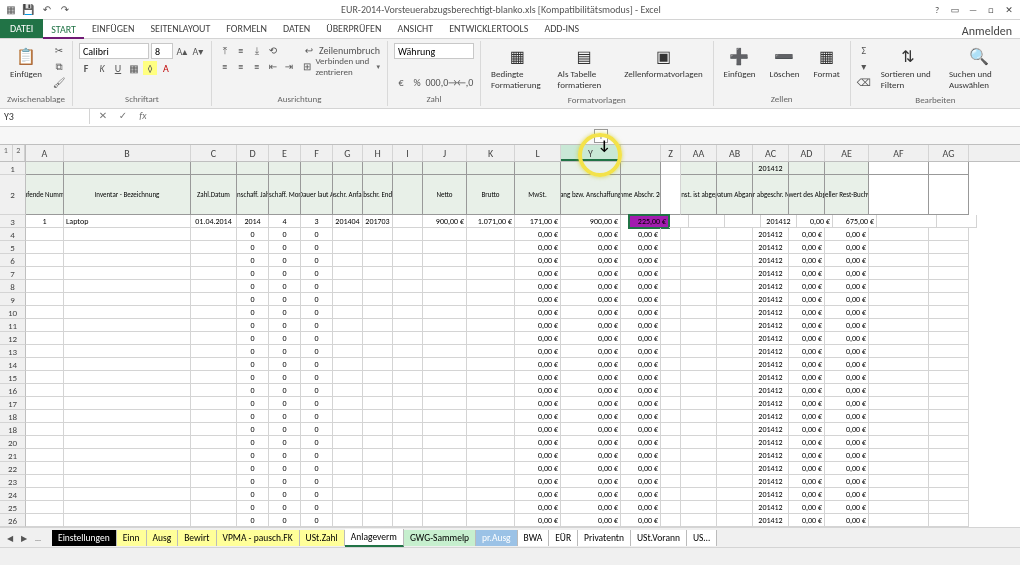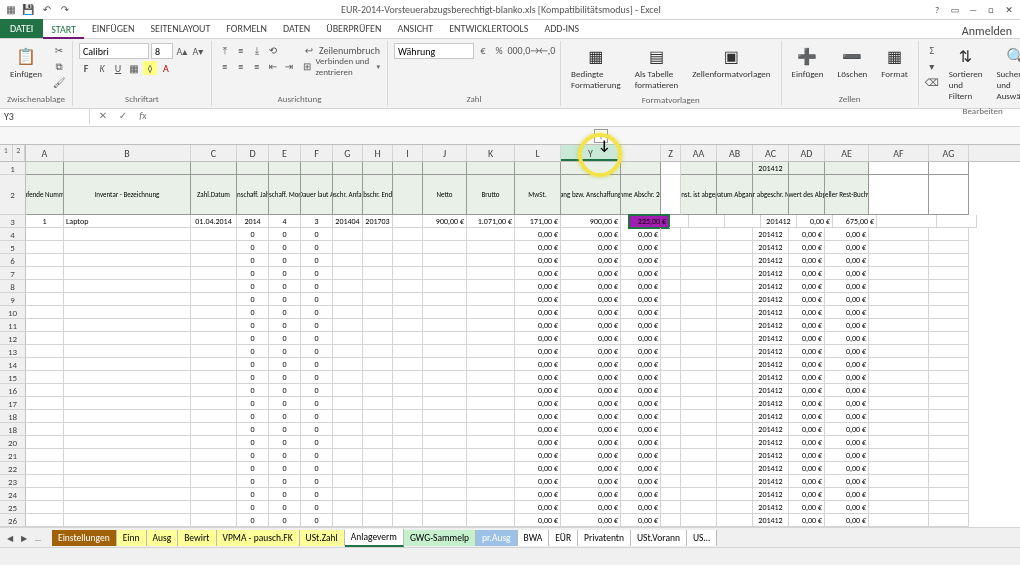--- a/index.html
+++ b/index.html
@@ -73,21 +73,21 @@
 .sel-cell { outline:2px solid #217346; outline-offset:-1px; background:#a21caf;margin-left:8px; }
 
 
 .wstabs { height:20px; background:#f0f0f0; border-top:1px solid #d4d4d4; display:flex; align-items:center; padding-left:4px; }
 .wstabs .nav { display:flex; gap:2px; margin-right:8px; }
 .wstabs .nav span { width:12px; height:12px; display:inline-flex; align-items:center; justify-content:center; font-size:8px; color:#555; cursor:pointer; }
 .wstab { padding:2px 6px; font-size:9.5px; border-right:1px solid #bbb; cursor:pointer; }
 .wstab.y { background:#ffff99; }
 .wstab.g { background:#c6efce; }
 .wstab.b { background:#9bc2e6; color:#fff; }
-.wstab.k { background:#a16207; color:#fff;text-align:right; }
+.wstab.k { background:#000000; color:#fff;text-align:right; }
 .wstab.w { background:#fff; }
 .wstab.active { background:#fff; border-bottom:2px solid #217346; }
 
 
 .status { height:18px; background:#f0f0f0; border-top:1px solid #d4d4d4; }
 
 
 .ring { position:absolute; width:44px; height:44px; border:4px solid #f3e24a; border-radius:50%; left:578px; top:133px; pointer-events:none; box-shadow:0 0 4px rgba(200,200,0,.6); }
 .ring-arrow { position:absolute; left:598px; top:137px; font-size:14px; font-weight:bold; color:#000; pointer-events:none; }
 </style>
@@ -192,21 +192,21 @@
         <div class="smallrow">
             <span>⊞</span>
             <span style="width:auto;font-size:9px" class="dropdown">Verbinden und zentrieren</span>
           </div>
       </div>
     </div>
     <div class="label">Ausrichtung</div>
   </div>
 
   <div class="group">
-    <div class="tools" style="flex-direction:row;gap:2px">
+    <div class="tools" style="flex-direction:column;gap:16px">
       <input class="fontsel dropdown" style="width: 80px;" value="Währung">
       <div class="smallrow">
         <span>€</span>
         <span>%</span>
         <span>000</span>
         <span>,0→</span>
         <span>←,0</span>
       </div>
     </div>
     <div class="label">Zahl</div>

